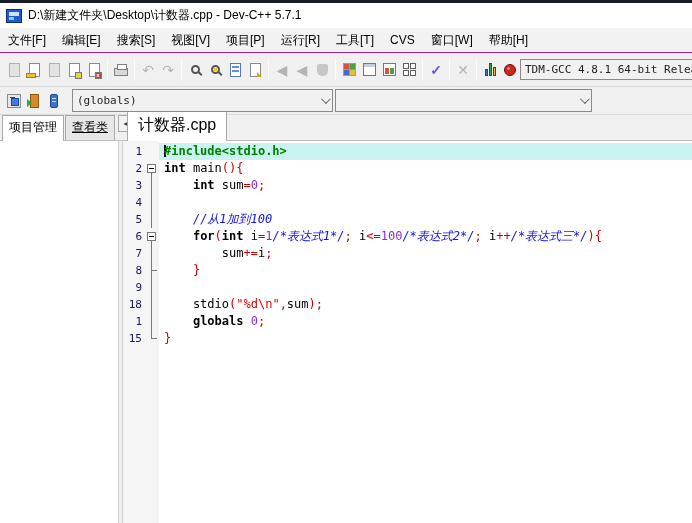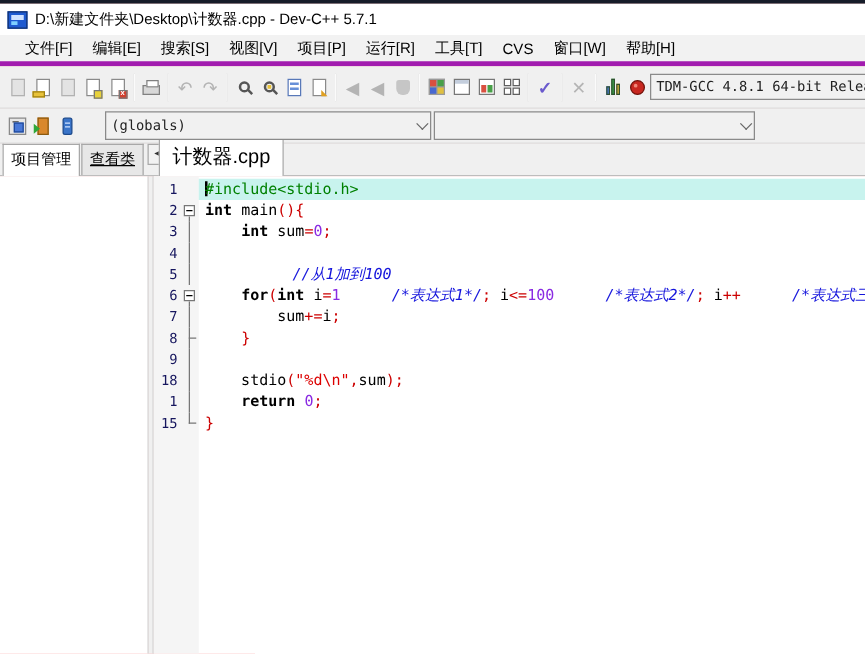--- a/index.html
+++ b/index.html
@@ -1,27 +1,27 @@
 <!DOCTYPE html>
 <html style="--c-hl: #c8f3ee; --c-pp: #008000; --c-kw: #000000; --c-pl: #000000; --c-sym: #cc0000; --c-num: #8a2be2; --c-com: #1414dc; --c-str: #dc0000; --c-linenum: #16165e;"><head>
 <meta charset="utf-8">
 <style>
   * { margin:0; padding:0; box-sizing:border-box; }
   html,body { width:692px; height:523px; overflow:hidden; }
   body { font-family:"Liberation Sans", sans-serif; font-size:12px; color:#000; background:#fff; }
-  .window { width:692px; height:523px; display:flex; flex-direction:column; background:#fca5a5; }
+  .window { width:692px; height:523px; display:flex; flex-direction:column; background:#5eead4; }
 
   .top-strip { height:3px; background:#161c29; flex:none; }
   .titlebar { height:25px; background:#fff; display:flex; align-items:center; padding:0 6px; flex:none; }
   .app-icon { width:16px; height:14px; background:#1e5ad0; border:1px solid #10306e; position:relative; margin-right:6px; flex:none; }
   .app-icon::before { content:''; position:absolute; left:2px; top:2px; right:2px; height:4px; background:#cfe2ff; }
   .app-icon::after { content:''; position:absolute; left:2px; bottom:2px; width:5px; height:3px; background:#7fd0ff; }
   .title-text { font-size:12px; color:#000; white-space:nowrap; }
 
-  .menubar { height:25px; background:#f2f2f2; border-bottom:4px solid #a21caf; display:flex; align-items:center; padding:0 12px; flex:none; }
+  .menubar { height:25px; background:#f2f2f2; border-bottom:1px solid #a21caf; display:flex; align-items:center; padding:0 0; flex:none; }
   .menu-item { padding:3px 8px; font-size:12px; color:#000; cursor:default; }
 
   .toolbar1 { height:34px; background:#f0f0f0; border-bottom:1px solid #dcdcdc; display:flex; align-items:center; padding:0 4px; flex:none; }
   .toolbar2 { height:28px; background:#f0f0f0; border-bottom:1px solid #dcdcdc; display:flex; align-items:center; padding:0 4px; flex:none; }
   .tbtn { width:20px; height:26px; display:flex; align-items:center; justify-content:center; flex:none; position:relative; }
   .tsep { width:1px; height:22px; background:#c6c6c6; border-right:1px solid #fbfbfb; margin:0 3px; flex:none; }
   .glyph { font-size:14px; line-height:1; }
   .gray { color:#b4b4b4; }
   .purple { color:#6a5acd; font-weight:bold; }
 
@@ -65,21 +65,21 @@
   .ic-decl::before { content:''; position:absolute; left:2px; top:2px; width:5px; height:1px; background:#404040; }
   .ic-door { width:9px; height:14px; background:#d9882c; border:1px solid #8a5a10; position:relative; }
   .ic-door::after { content:''; position:absolute; left:-4px; top:4px; width:0; height:0; border-left:5px solid #2fa838; border-top:4px solid transparent; border-bottom:4px solid transparent; }
   .ic-bbar { width:8px; height:14px; background:#3a74c8; border:1px solid #1c4a8c; border-radius:2px; position:relative; }
   .ic-bbar::after { content:''; position:absolute; left:1px; top:3px; right:1px; height:1px; background:#cfe2ff; box-shadow:0 3px 0 #cfe2ff; }
 
   .combo { height:21px; background:#f1f1f1; border:1px solid #8a8a8a; display:flex; align-items:center; padding:0 4px; position:relative; }
   .combo-text { font-family:"DejaVu Sans Mono", monospace; font-size:11px; color:#222; white-space:nowrap; overflow:hidden; flex:1; }
   .chev { width:7px; height:7px; border-right:1.5px solid #666; border-bottom:1.5px solid #666; transform:rotate(45deg) translateY(-2px); flex:none; margin-left:4px; }
   .combo.compiler { width:205px; margin-left:auto; }
-  .combo.globals { width:261px; margin-left:20px; height:23px; }
+  .combo.globals { width:261px; margin-left:8px; height:23px; }
   .combo.members { width:257px; margin-left:2px; height:23px; }
 
   .tabrow { height:26px; background:#f0f0f0; border-bottom:1px solid #bdbdbd; display:flex; align-items:flex-end; flex:none; }
   .ltabs { width:123px; flex:none; display:flex; align-items:flex-start; padding-left:2px; }
   .tab { padding:3px 6px 4px 6px; font-size:12px; border:1px solid #a8a8a8; border-bottom:none; background:#e7e7e7; margin-right:1px; white-space:nowrap; }
   .tab.active { background:#fff; margin-bottom:-1px; padding-bottom:5px; }
   .tab-arrows { display:flex; margin-left:2px; margin-bottom:3px; }
   .tab-arrow { width:15px; height:17px; border:1px solid #a8a8a8; background:#f2f2f2; font-size:7px; display:flex; align-items:center; justify-content:center; color:#333; }
   .edtab { padding:4px 10px 5px 10px; font-size:16px; border:1px solid #a8a8a8; border-bottom:none; background:#fff; margin-bottom:-1px; margin-left:4px; white-space:nowrap; }
 
@@ -93,26 +93,26 @@
   .fold { width:14px; flex:none; position:relative; }
   .fold.line::before, .fold.tick::before { content:''; position:absolute; left:6px; top:0; bottom:0; width:1px; background:#777; }
   .fold.end::before { content:''; position:absolute; left:6px; top:0; height:9px; width:1px; background:#777; }
   .fold.tick::after, .fold.end::after { content:''; position:absolute; left:6px; top:8px; width:6px; height:1px; background:#777; }
   .fold.box::before { content:''; position:absolute; left:6px; top:13px; bottom:0; width:1px; background:#777; }
   .fbox { position:absolute; left:2px; top:4px; width:9px; height:9px; background:#fff; border:1px solid #777; }
   .fbox::after { content:''; position:absolute; left:1px; right:1px; top:3px; height:1px; background:#000; }
   .code { flex:1; font:12px/17px "DejaVu Sans Mono", monospace; white-space:pre; padding-left:5px; }
   .ed-row.hl .code { background:var(--c-hl); }
   .caret { display:inline-block; width:1.5px; height:12px; background:#000; vertical-align:-2px; margin-right:-1.5px; }
-  .tk-pp  { color:var(--c-pp); font-weight:normal; }
+  .tk-pp  { color:var(--c-pp); font-weight:bold; }
   .tk-kw  { color:var(--c-kw); font-weight:bold; }
   .tk-pl  { color:var(--c-pl);text-align:right; }
   .tk-sym { color:var(--c-sym); }
   .tk-num { color:var(--c-num); }
-  .tk-com { color:var(--c-com); font-style:italic;margin-left:41px; }
+  .tk-com { color:var(--c-com); font-style:italic; }
   .tk-str { color:var(--c-str); }
 </style>
 </head>
 <body>
 
 <div class="window">
   <div class="top-strip"></div>
 
   <div class="titlebar">
     <span class="app-icon"></span>
@@ -324,21 +324,21 @@
             <span class="code"></span>
           </div>
           <div class="ed-row">
             <span class="ln">18</span>
             <span class="fold line"></span>
             <span class="code"><span class="tk-pl">    stdio</span><span class="tk-sym">(</span><span class="tk-str">"%d\n"</span><span class="tk-sym">,</span><span class="tk-pl">sum</span><span class="tk-sym">);</span></span>
           </div>
           <div class="ed-row">
             <span class="ln">1</span>
             <span class="fold line"></span>
-            <span class="code"><span class="tk-pl">    </span><span class="tk-kw">return</span><span class="tk-pl"> </span><span class="tk-num">0</span><span class="tk-sym">;</span></span>
+            <span class="code"><span class="tk-pl">    </span><span class="tk-kw">globals</span><span class="tk-pl"> </span><span class="tk-num">0</span><span class="tk-sym">;</span></span>
           </div>
           <div class="ed-row">
             <span class="ln">15</span>
             <span class="fold end"></span>
             <span class="code"><span class="tk-sym">}</span></span>
           </div>
         </div>
     </div>
   </div>
 </div>

